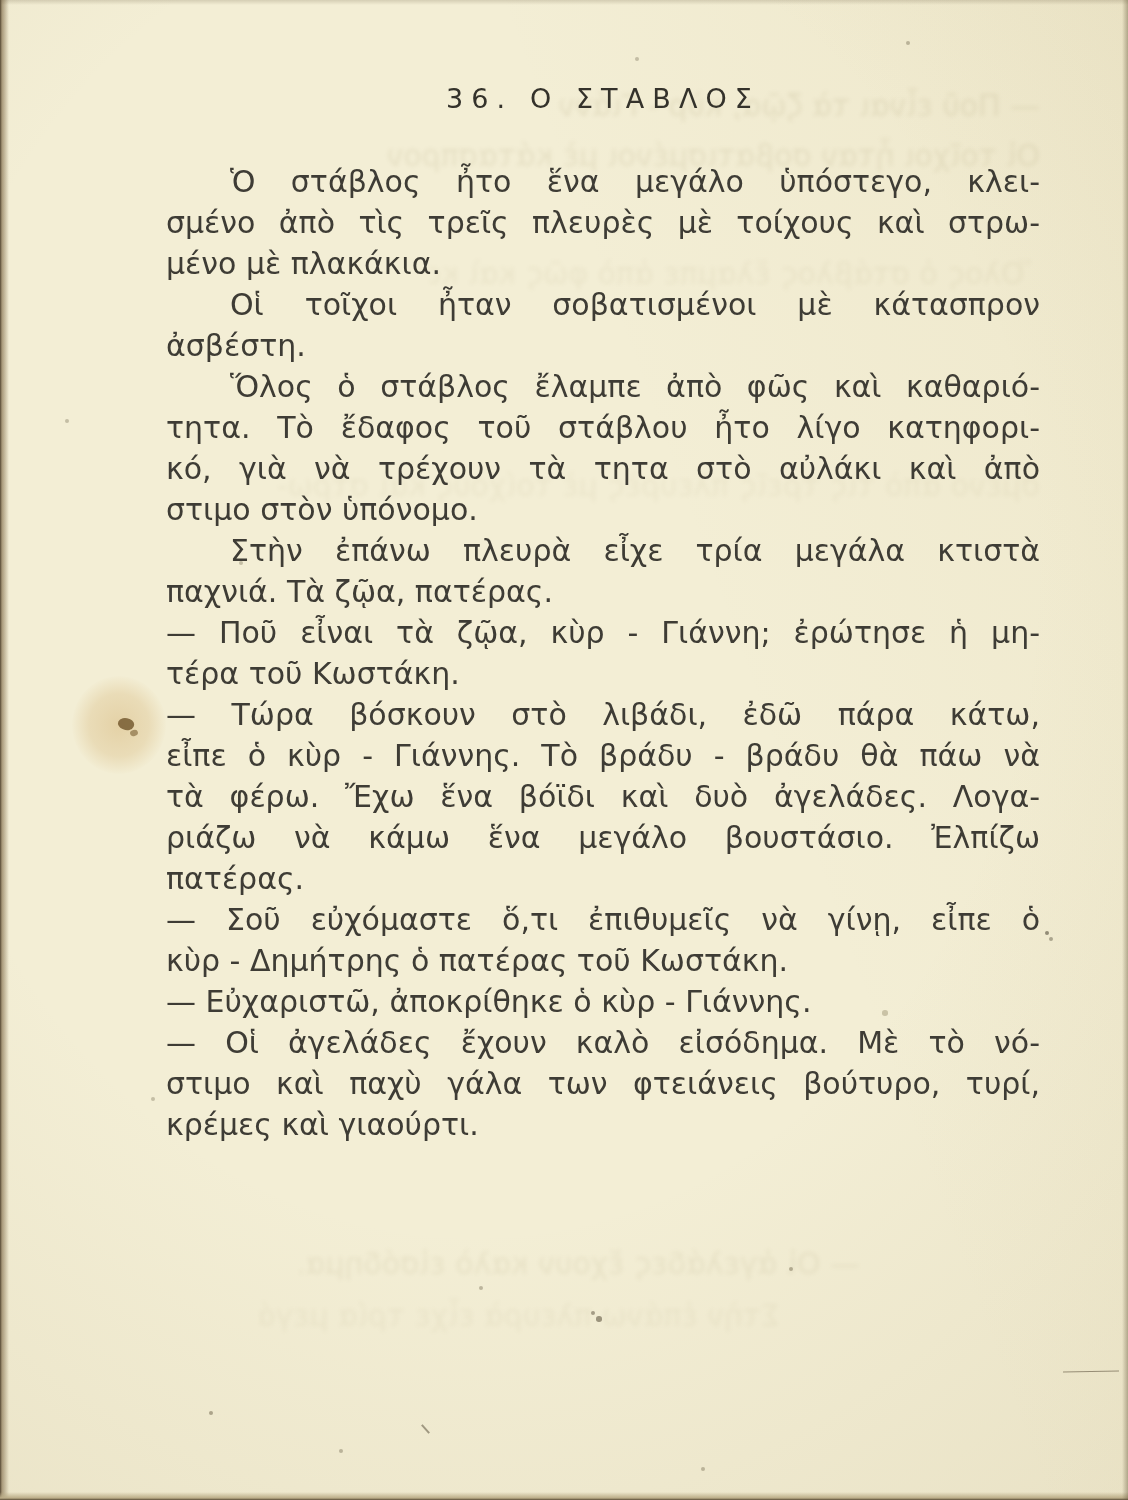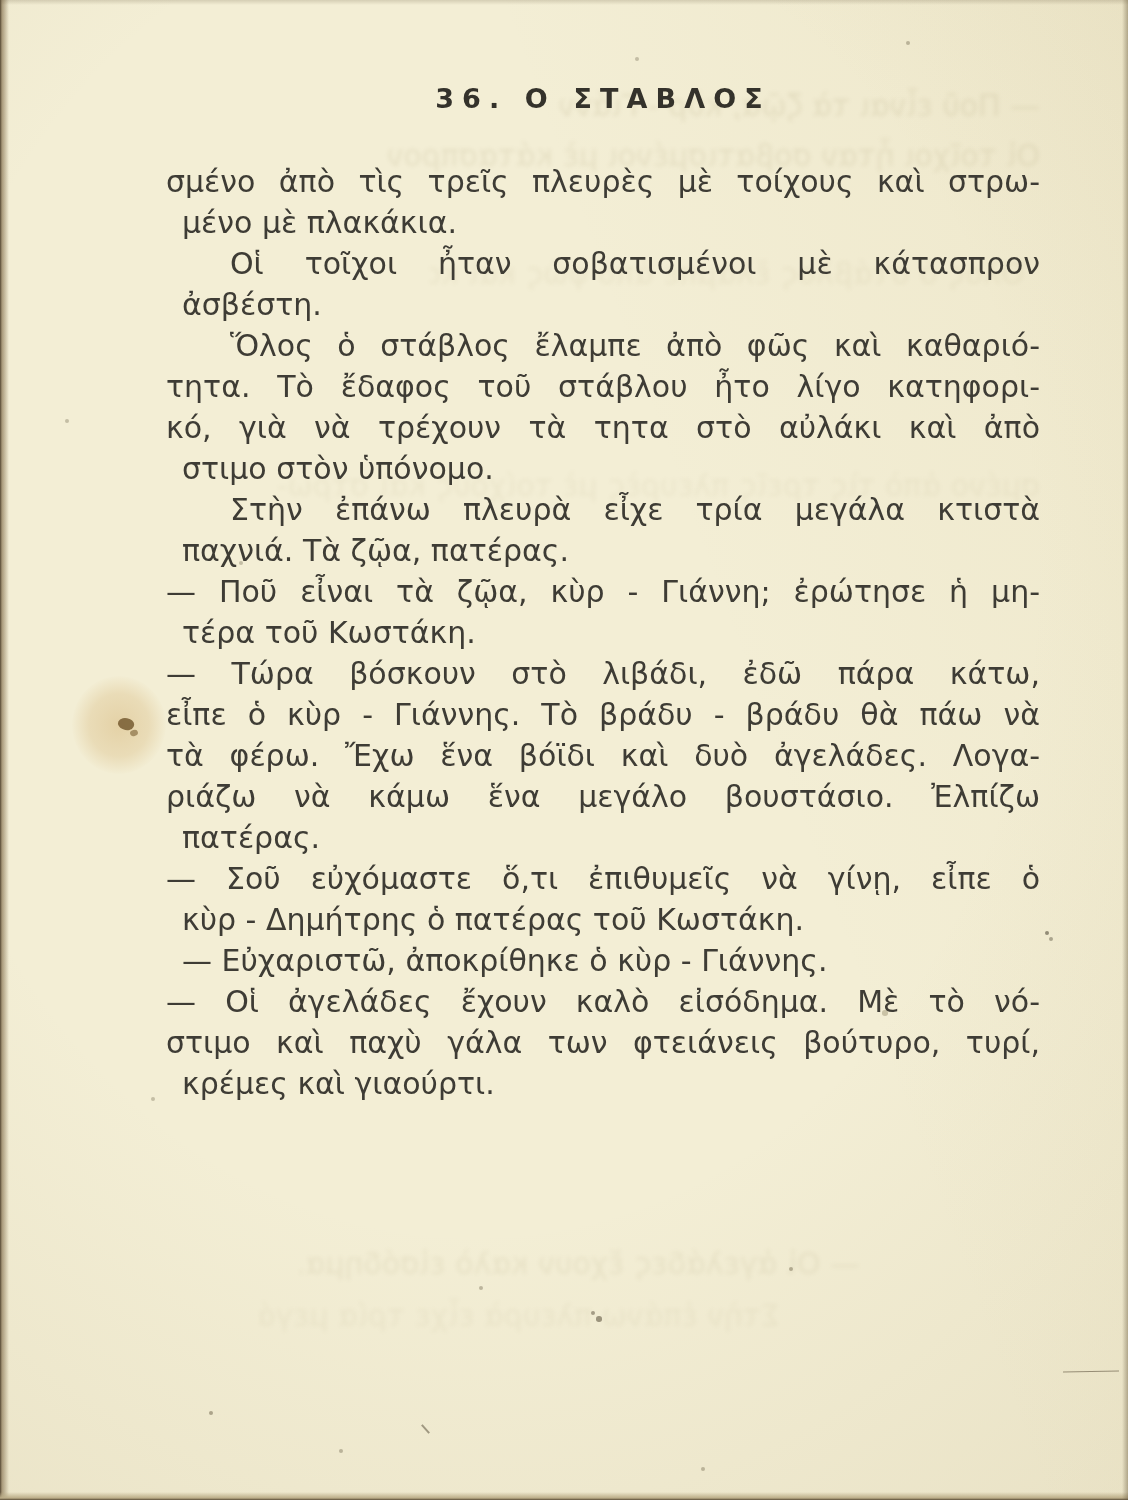--- a/index.html
+++ b/index.html
@@ -28,32 +28,32 @@
     background:linear-gradient(270deg,rgba(106,92,64,.45) 0px,rgba(0,0,0,0) 6px);}
   .edge-top{position:absolute;left:0;right:0;top:0;height:5px;
     background:linear-gradient(180deg,rgba(106,92,64,.22) 0px,rgba(0,0,0,0) 5px);}
 
   
   .content{
     position:absolute;left:166px;top:0;width:874px;
   }
   .title{
     margin:84px 0 47px 0;
-    font-size:27px;line-height:30px;font-weight:bold;
+    font-size:27px;line-height:30px;font-weight:normal;
     letter-spacing:.30em;
     text-align:center;
     color:#34322b;
   }
   .bodytext{font-size:30px;}
   .line{
     height:41px;line-height:41px;
     text-align:justify;text-align-last:justify;
     overflow:hidden;white-space:nowrap;
   }
-  .line.last{text-align-last:left;white-space:normal;margin-left:16px;}
+  .line.last{text-align-last:left;white-space:normal;}
   .line.indent{text-indent:64px;}
 
   
   .ghost{
     position:absolute;
     transform:scaleX(-1);
     filter:blur(2px);
     color:#8f8152;
     font-size:30px;white-space:nowrap;overflow:hidden;
     pointer-events:none;
@@ -121,20 +121,21 @@
   <div class="stain"></div>
   <div class="stain-speck"></div>
   <div class="stain-speck2"></div>
   <div class="specks"></div>
   <div class="scratch"></div>
   <div class="scratch2"></div>
 
   <div class="content">
     <h1 class="title">36. Ο ΣΤΑΒΛΟΣ</h1>
     <div class="bodytext" id="bodytext">
+        <div class="line indent">Ὁ στάβλος ἦτο ἕνα μεγάλο ὑπόστεγο, κλει-</div>
         <div class="line">σμένο ἀπὸ τὶς τρεῖς πλευρὲς μὲ τοίχους καὶ στρω-</div>
         <div class="line last">μένο μὲ πλακάκια.</div>
         <div class="line indent">Οἱ τοῖχοι ἦταν σοβατισμένοι μὲ κάτασπρον</div>
         <div class="line last">ἀσβέστη.</div>
         <div class="line indent">Ὅλος ὁ στάβλος ἔλαμπε ἀπὸ φῶς καὶ καθαριό-</div>
         <div class="line">τητα. Τὸ ἔδαφος τοῦ στάβλου ἦτο λίγο κατηφορι-</div>
         <div class="line">κό, γιὰ νὰ τρέχουν τὰ τητα στὸ αὐλάκι καὶ ἀπὸ</div>
         <div class="line last">στιμο στὸν ὑπόνομο.</div>
         <div class="line indent">Στὴν ἐπάνω πλευρὰ εἶχε τρία μεγάλα κτιστὰ</div>
         <div class="line last">παχνιά. Τὰ ζῷα, πατέρας.</div>

